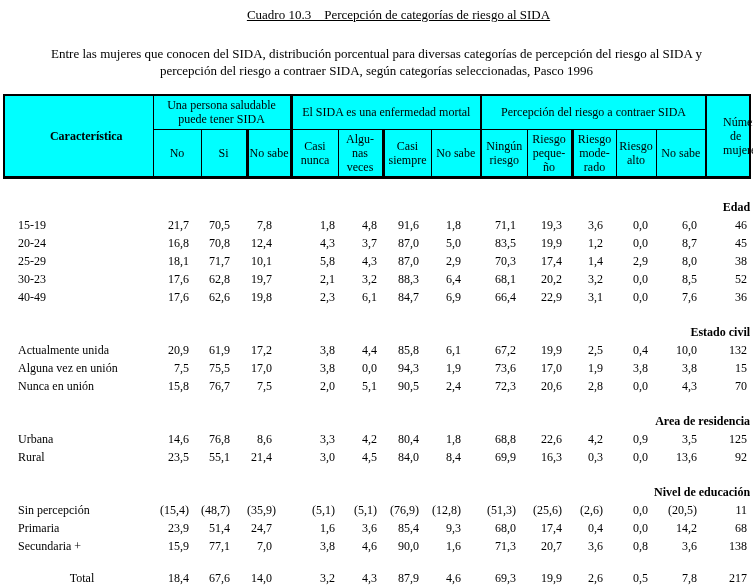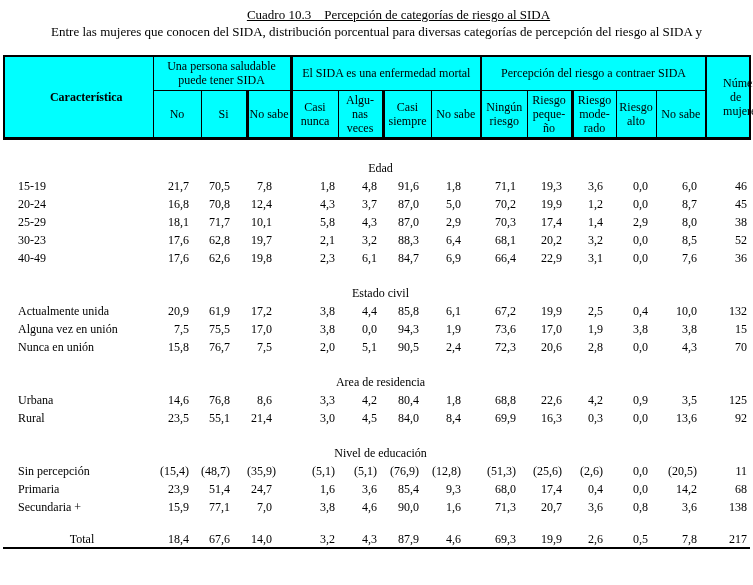--- a/index.html
+++ b/index.html
@@ -22,21 +22,21 @@
   .title {
     text-align: center;
     padding-top: 7px;
     font-size: 13px;
     text-decoration: underline;
     padding-left: 44px;
   }
   .subtitle {
     text-align: center;
     font-size: 13px;
-    margin-top: 0;
+    margin-top: 22px;
     line-height: 17px;
   }
   table.main {
     border-collapse: collapse;
     table-layout: fixed;
     width: 746px;
     margin: 15px 0 0 3px;
   }
   thead th {
     background: var(--header-bg);
@@ -57,21 +57,21 @@
   thead th.bl2  { border-left: 2px solid var(--border-c); }
   thead th.nw   { white-space: nowrap; }
   tbody td {
     border: none;
     font-size: 12px;
     height: 18px;
     padding: 0;
     vertical-align: bottom;
     white-space: nowrap;
   }
-  tbody td.sec { font-weight: normal; padding-left: 7px; text-align: center; }
+  tbody td.sec { font-weight: bold; padding-left: 7px; text-align: right; }
   tbody td.lbl { padding-left: 14px; text-align: left; }
   tbody td.tlbl { padding-left: 7px; text-align: center; }
   tbody td.num { text-align: right; }
   td.c1  { padding-right: 12px; }
   td.c2  { padding-right: 17px; }
   td.c3  { padding-right: 19px; }
   td.c4  { padding-right: 3px;  }
   td.c5  { padding-right: 6px;  }
   td.c6  { padding-right: 12px; }
   td.c7  { padding-right: 20px; }
@@ -91,20 +91,21 @@
 </style>
 </head>
 <body>
 
 <div class="page">
 
   <div class="title">Cuadro 10.3&nbsp;&nbsp;&nbsp;&nbsp;Percepción de categorías de riesgo al SIDA</div>
 
   <div class="subtitle">
     <div>Entre las mujeres que conocen del SIDA, distribución porcentual para diversas categorías de percepción del riesgo al SIDA y</div>
+    <div>percepción del riesgo a contraer SIDA, según categorías seleccionadas, Pasco 1996</div>
   </div>
 
   <table class="main">
     <colgroup>
       <col style="width:149px">
         <col style="width:48px">
         <col style="width:46px">
         <col style="width:44px">
       <col style="width:47px">
         <col style="width:45px">
@@ -165,21 +166,21 @@
         </tr>
         <tr>
           <td class="lbl">20-24</td>
           <td class="num c1">16,8</td>
           <td class="num c2">70,8</td>
           <td class="num c3">12,4</td>
           <td class="num c4">4,3</td>
           <td class="num c5">3,7</td>
           <td class="num c6">87,0</td>
           <td class="num c7">5,0</td>
-          <td class="num c8">70,2</td>
+          <td class="num c8">83,5</td>
           <td class="num c9">19,9</td>
           <td class="num c10">1,2</td>
           <td class="num c11">0,0</td>
           <td class="num c12">8,7</td>
           <td class="num c13">45</td>
         </tr>
         <tr>
           <td class="lbl">25-29</td>
           <td class="num c1">18,1</td>
           <td class="num c2">71,7</td>

